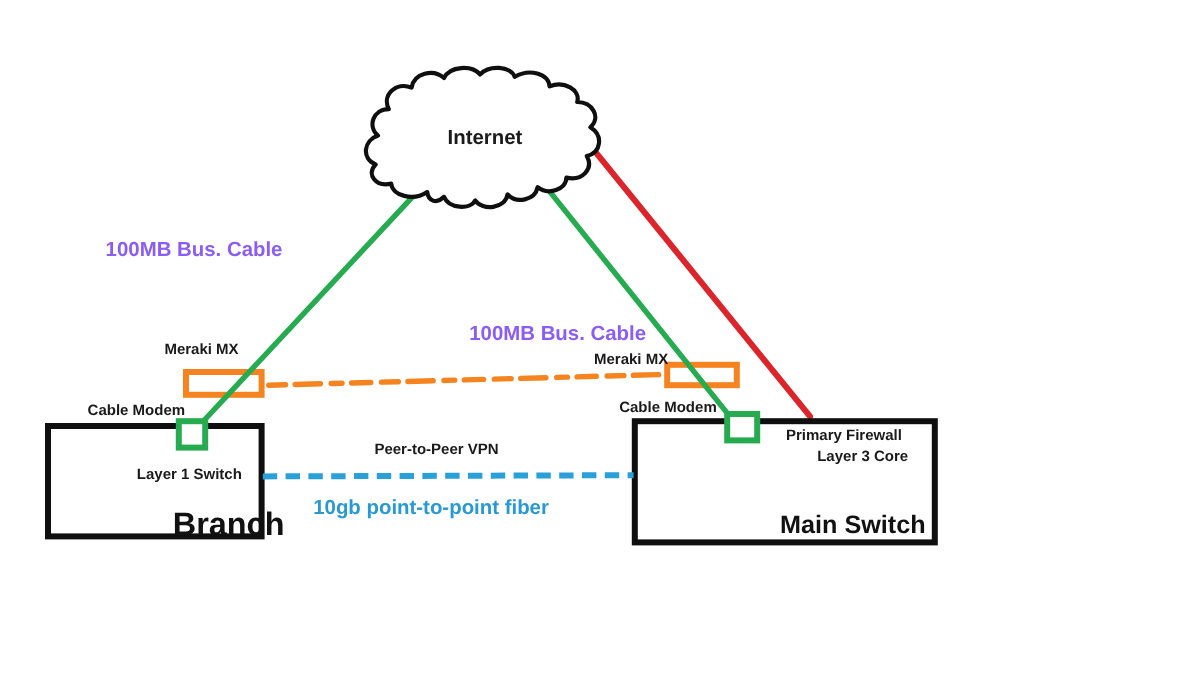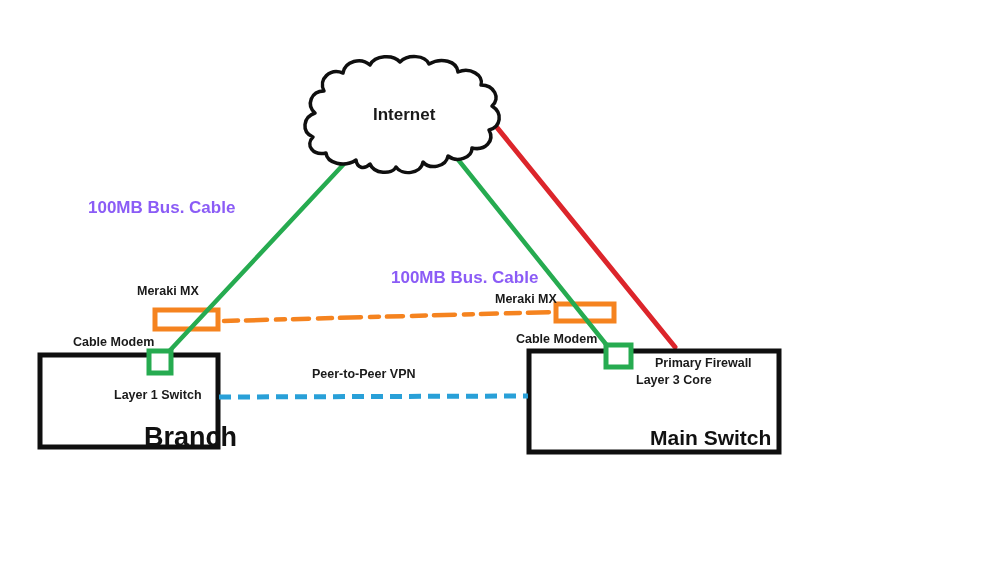--- a/index.html
+++ b/index.html
@@ -87,18 +87,19 @@
   <div class="lbl lbl-small" style="left:516px;top:333px;">Cable Modem</div>
 
   <div class="lbl lbl-small" style="left:312px;top:332px;margin-top:36px;">Peer-to-Peer VPN</div>
 
   <div class="lbl lbl-small" style="left:114px;top:389px;">Layer 1 Switch</div>
 
   <div class="lbl lbl-box" style="left:144px;top:423px;">Branch</div>
 
   <div class="lbl lbl-small" style="left:655px;top:357px;">Primary Firewall</div>
 
-  <div class="lbl lbl-small" style="left:636px;top:374px;">Layer 3 Core</div>
+  <div class="lbl lbl-small" style="left:681px;top:374px;">Layer 3 Core</div>
 
   <div class="lbl lbl-box" style="left:650px;top:426px;font-size:21px;">Main Switch</div>
 
+  <div class="lbl lbl-big blue-text" style="left:261px;top:414px;">10gb point-to-point fiber</div>
 
 </div>
 
 </body></html>

